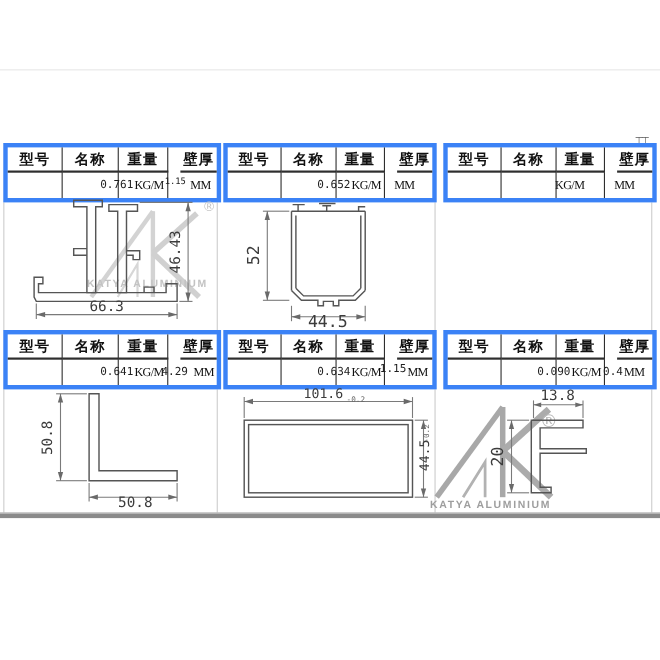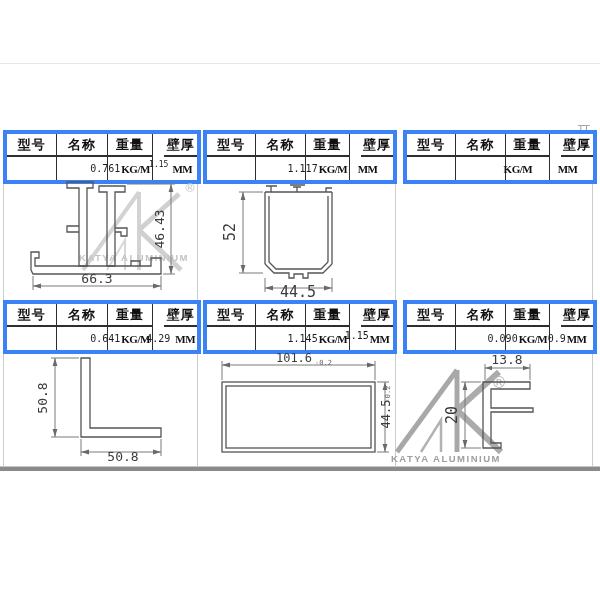--- a/index.html
+++ b/index.html
@@ -12,21 +12,21 @@
   .remnant{position:absolute;left:577px;top:124px;font-size:9px;color:#5a5a5a;letter-spacing:-2px;}
   
   .ptable{position:absolute;display:grid;grid-template-columns:26.5% 26.5% 24% 23%;
           grid-auto-rows:23px;border:4px solid #3b82f6;background:#fff;}
   .ptable .c{border-right:1px solid #2e2e2e;display:flex;align-items:center;justify-content:center;}
   .ptable .c:nth-child(4n){border-right:none;margin-left:11px;}
   .th{font-weight:bold;font-size:13px;color:#111;border-bottom:2px solid #2e2e2e;letter-spacing:1px;}
   .td{font-size:11px;color:#222;}
   .num{justify-content:flex-end;white-space:nowrap;padding-right:20px;overflow:visible;}
   .num .val{font-family:"DejaVu Sans Mono",monospace;font-size:10px;color:#1e1e1e;margin-right:1px;}
-  .unit{font-family:"Liberation Serif",serif;font-weight:bold;font-size:11px;color:#111;letter-spacing:-0.5px;}
+  .unit{font-family:"Liberation Serif",serif;font-weight:normal;font-size:11px;color:#111;letter-spacing:-0.5px;}
   .smudge{display:inline-block;width:5px;height:5px;background:#3a3a3a;margin:0 2px 5px 1px;}
   .dash{display:inline-block;width:8px;height:2px;background:#333;margin:0 2px;}
   .tiny .val{font-size:8px;position:relative;top:-4px;}
   .raise .val{position:relative;top:-3px;}
   
   svg.draw{position:absolute;overflow:visible;}
   .prof{stroke:#555;stroke-width:1.3;fill:none;stroke-linejoin:miter;}
   .dimln{stroke:#7a7a7a;stroke-width:1;fill:none;}
   .arr{fill:#6a6a6a;stroke:none;}
   .dim{font-family:"DejaVu Sans Mono",monospace;fill:#3c3c3c;}
@@ -67,21 +67,21 @@
   </div>
 
   <div class="ptable" style="left:203px;top:130px;width:186px;">
     <div class="c th">型号</div>
     <div class="c th">名称</div>
     <div class="c th">重量</div>
     <div class="c th">壁厚</div>
     <div class="c td"></div>
     <div class="c td"></div>
     <div class="c td num">
-        <span class="val">1.117</span>
+        <span class="val">0.652</span>
         <span class="unit">KG/M</span>
       </div>
     <div class="c td num">
         <span class="val"></span>
         <span class="unit">MM</span>
       </div>
   </div>
 
   <div class="ptable" style="left:403px;top:130px;width:186px;">
     <div class="c th">型号</div>
@@ -119,42 +119,42 @@
   </div>
 
   <div class="ptable" style="left:203px;top:300px;width:186px;">
     <div class="c th">型号</div>
     <div class="c th">名称</div>
     <div class="c th">重量</div>
     <div class="c th">壁厚</div>
     <div class="c td"></div>
     <div class="c td"></div>
     <div class="c td num">
-        <span class="val">1.145</span>
+        <span class="val">0.634</span>
         <span class="unit">KG/M</span>
       </div>
     <div class="c td num raise">
         <span class="val">1.15</span>
         <span class="unit">MM</span>
       </div>
   </div>
 
   <div class="ptable" style="left:403px;top:300px;width:186px;">
     <div class="c th">型号</div>
     <div class="c th">名称</div>
     <div class="c th">重量</div>
     <div class="c th">壁厚</div>
     <div class="c td"></div>
     <div class="c td"></div>
     <div class="c td num">
         <span class="val">0.090</span>
         <span class="unit">KG/M</span>
       </div>
     <div class="c td num">
-        <span class="val">0.9</span>
+        <span class="val">0.4</span>
         <span class="unit">MM</span>
       </div>
   </div>
 
   <svg class="draw" style="left:3px;top:178px;" width="194" height="120" viewBox="0 0 194 120">
     <g>
       <path class="wm" d="M80,92 L136,14" stroke="#d3d3d3" stroke-width="4"></path>
       <path class="wm" d="M136,14 L136,92" stroke="#d3d3d3" stroke-width="4"></path>
       <path class="wm" d="M136,52 L176,16" stroke="#d0d0d0" stroke-width="5"></path>
       <path class="wm" d="M136,52 L178,92" stroke="#d0d0d0" stroke-width="5"></path>

